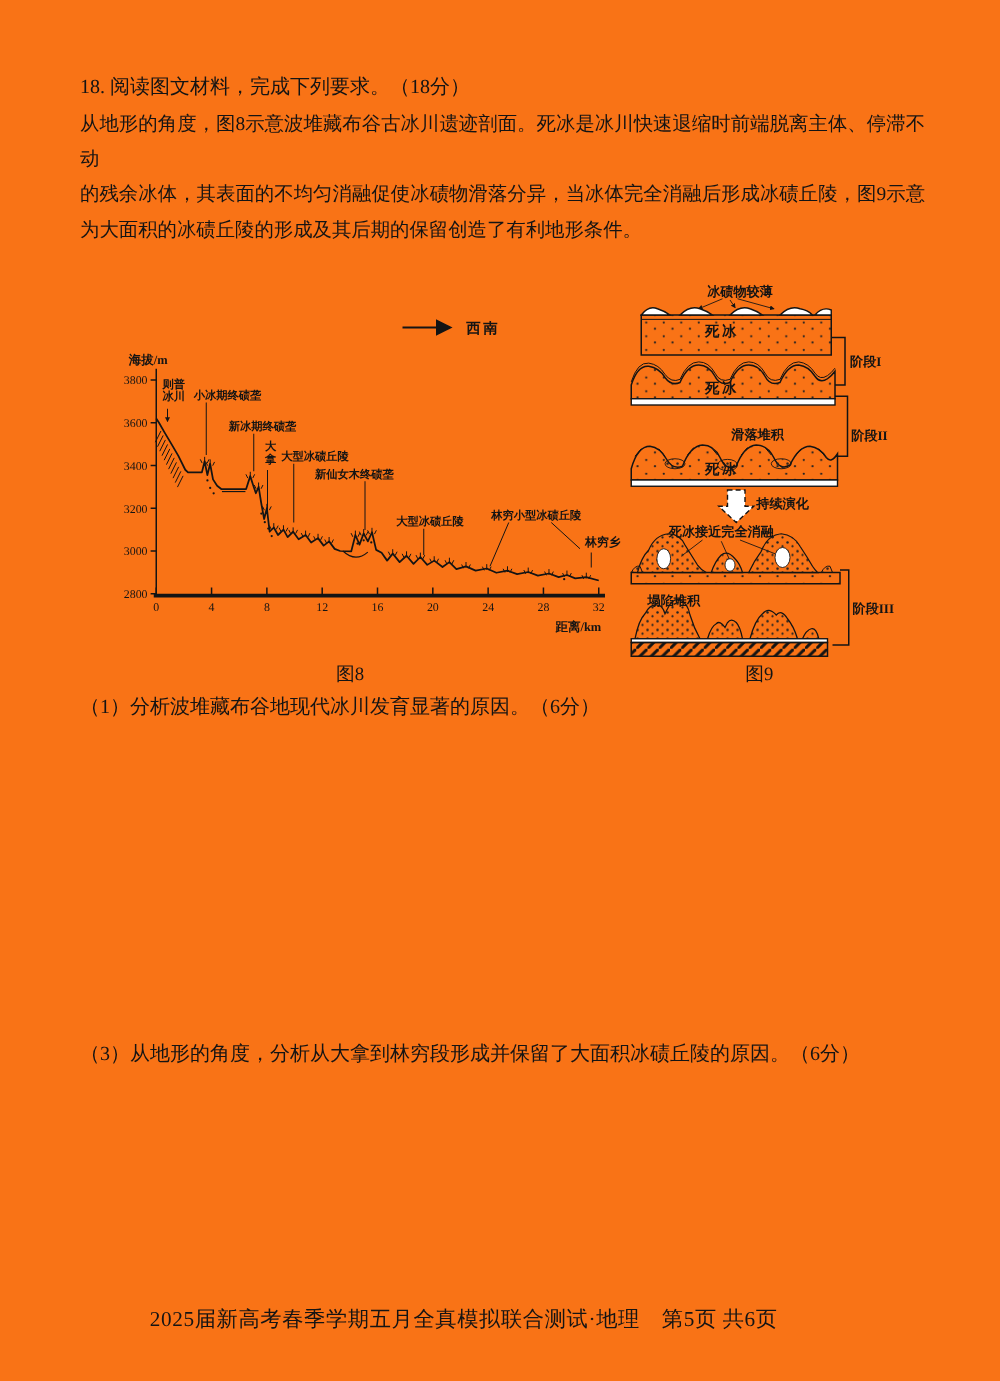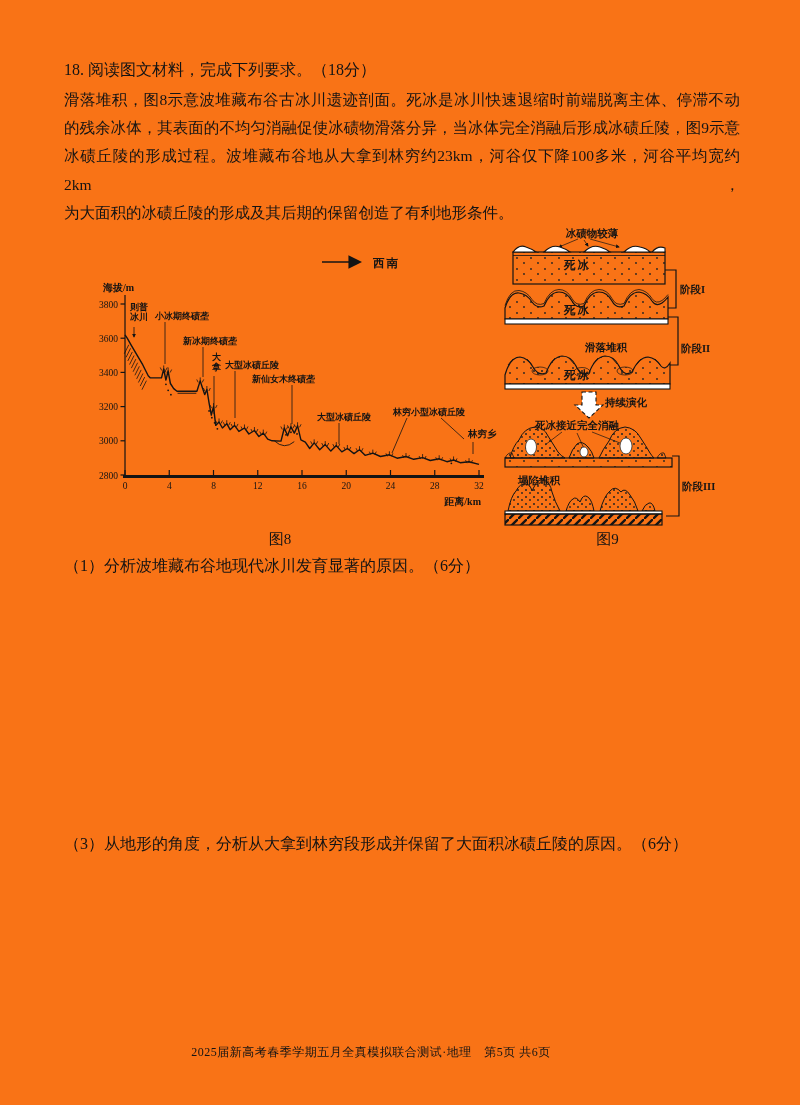--- a/index.html
+++ b/index.html
@@ -8,21 +8,21 @@
   .page { position:relative; width:800px; height:1105px; margin:0 auto; background:#f97316; color:#141414; overflow:hidden; }
 
   .qhead { position:absolute; left:64px; top:58px; width:676px; font-size:16px; line-height:24px; }
   .para  { position:absolute; left:64px; top:86px; width:676px; font-size:15.5px; line-height:28.2px; }
   .para .ln { text-align:justify; text-align-last:justify; white-space:normal; }
   .para .ln.first { text-indent:2em; }
   .para .ln.last  { text-align-last:left; }
 
   .subq { position:absolute; left:64px; width:688px; font-size:16px; line-height:24px; }
   .caption { position:absolute; font-size:15px; text-align:center; }
-  .footer { position:absolute; top:1044px; left:0; width:742px; text-align:center; font-size:12px; letter-spacing:0.5px; }
+  .footer { position:absolute; top:1044px; left:0; width:742px; text-align:center; font-size:17px; letter-spacing:0.5px; }
 
   svg { position:absolute; overflow:visible; }
   svg text { font-family:"Liberation Serif","DejaVu Serif",serif; fill:#141414; }
 
   
   .ax { stroke:#141414; stroke-width:1.2; }
   .ax-thick { stroke:#141414; stroke-width:3; }
   .profile { fill:none; stroke:#141414; stroke-width:1.4; stroke-linejoin:round; }
   .thin  { stroke:#141414; stroke-width:0.8; }
   .thin2 { stroke:#141414; stroke-width:0.9; fill:none; }
@@ -44,23 +44,22 @@
   .dasharrow { stroke:#141414; stroke-width:1.1; stroke-dasharray:4 2.5; fill:#fff; }
 </style>
 </head>
 <body>
 
 <div class="page">
 
   <div class="qhead">18. 阅读图文材料，完成下列要求。（18分）</div>
 
   <div class="para">
-    <div class="ln">滑落堆积，图8示意波堆藏布谷古冰川遗迹剖面。死冰是冰川快速退缩时前端脱离主体、停滞不动</div>
+    <div class="ln">从地形的角度，图8示意波堆藏布谷古冰川遗迹剖面。死冰是冰川快速退缩时前端脱离主体、停滞不动</div>
     <div class="ln">的残余冰体，其表面的不均匀消融促使冰碛物滑落分异，当冰体完全消融后形成冰碛丘陵，图9示意</div>
-    <div class="ln">冰碛丘陵的形成过程。波堆藏布谷地从大拿到林穷约23km，河谷仅下降100多米，河谷平均宽约2km，</div>
     <div class="ln last">为大面积的冰碛丘陵的形成及其后期的保留创造了有利地形条件。</div>
   </div>
 
   <svg id="fig8-svg" style="left:60px; top:243px;" width="440" height="272" viewBox="0 0 440 272">
     <defs>
       <marker id="arrBig" viewBox="0 0 10 10" refX="8.5" refY="5" markerWidth="8" markerHeight="8" orient="auto">
           <path d="M0,0 L10,5 L0,10 Z" fill="#141414"></path>
         </marker>
       <marker id="arrSm" viewBox="0 0 10 10" refX="8" refY="5" markerWidth="5" markerHeight="5" orient="auto">
           <path d="M0,0 L10,5 L0,10 Z" fill="#141414"></path>

